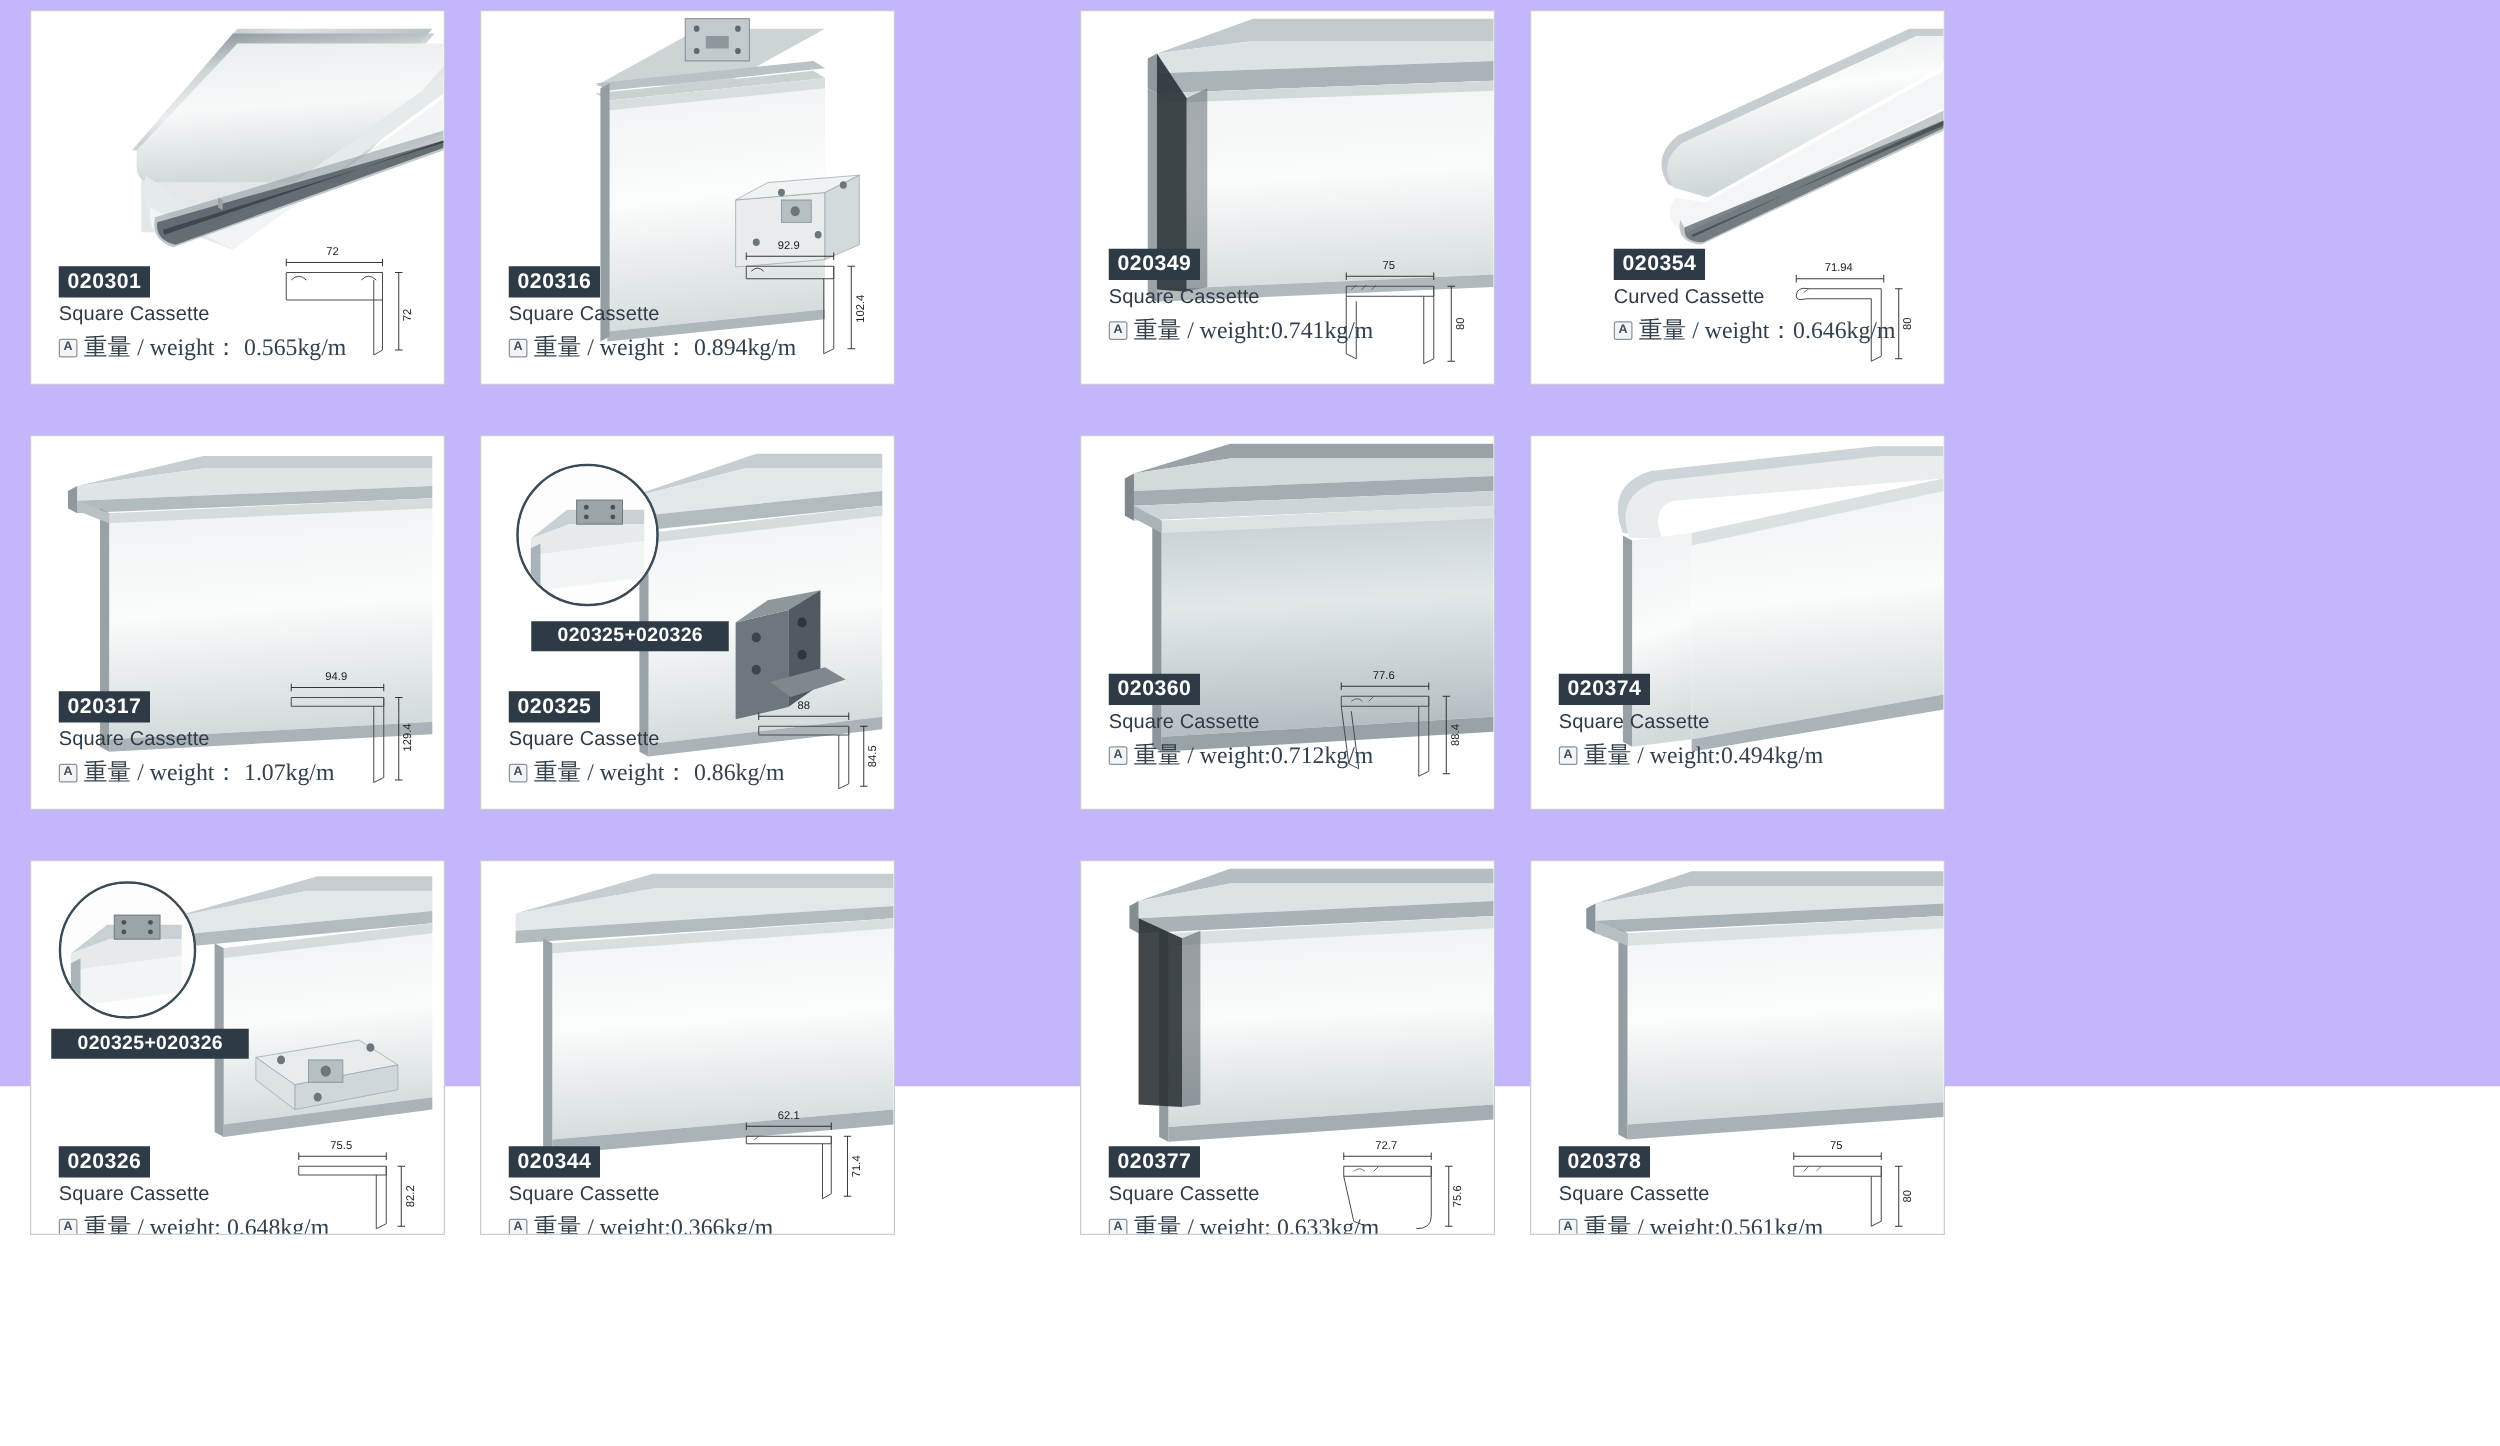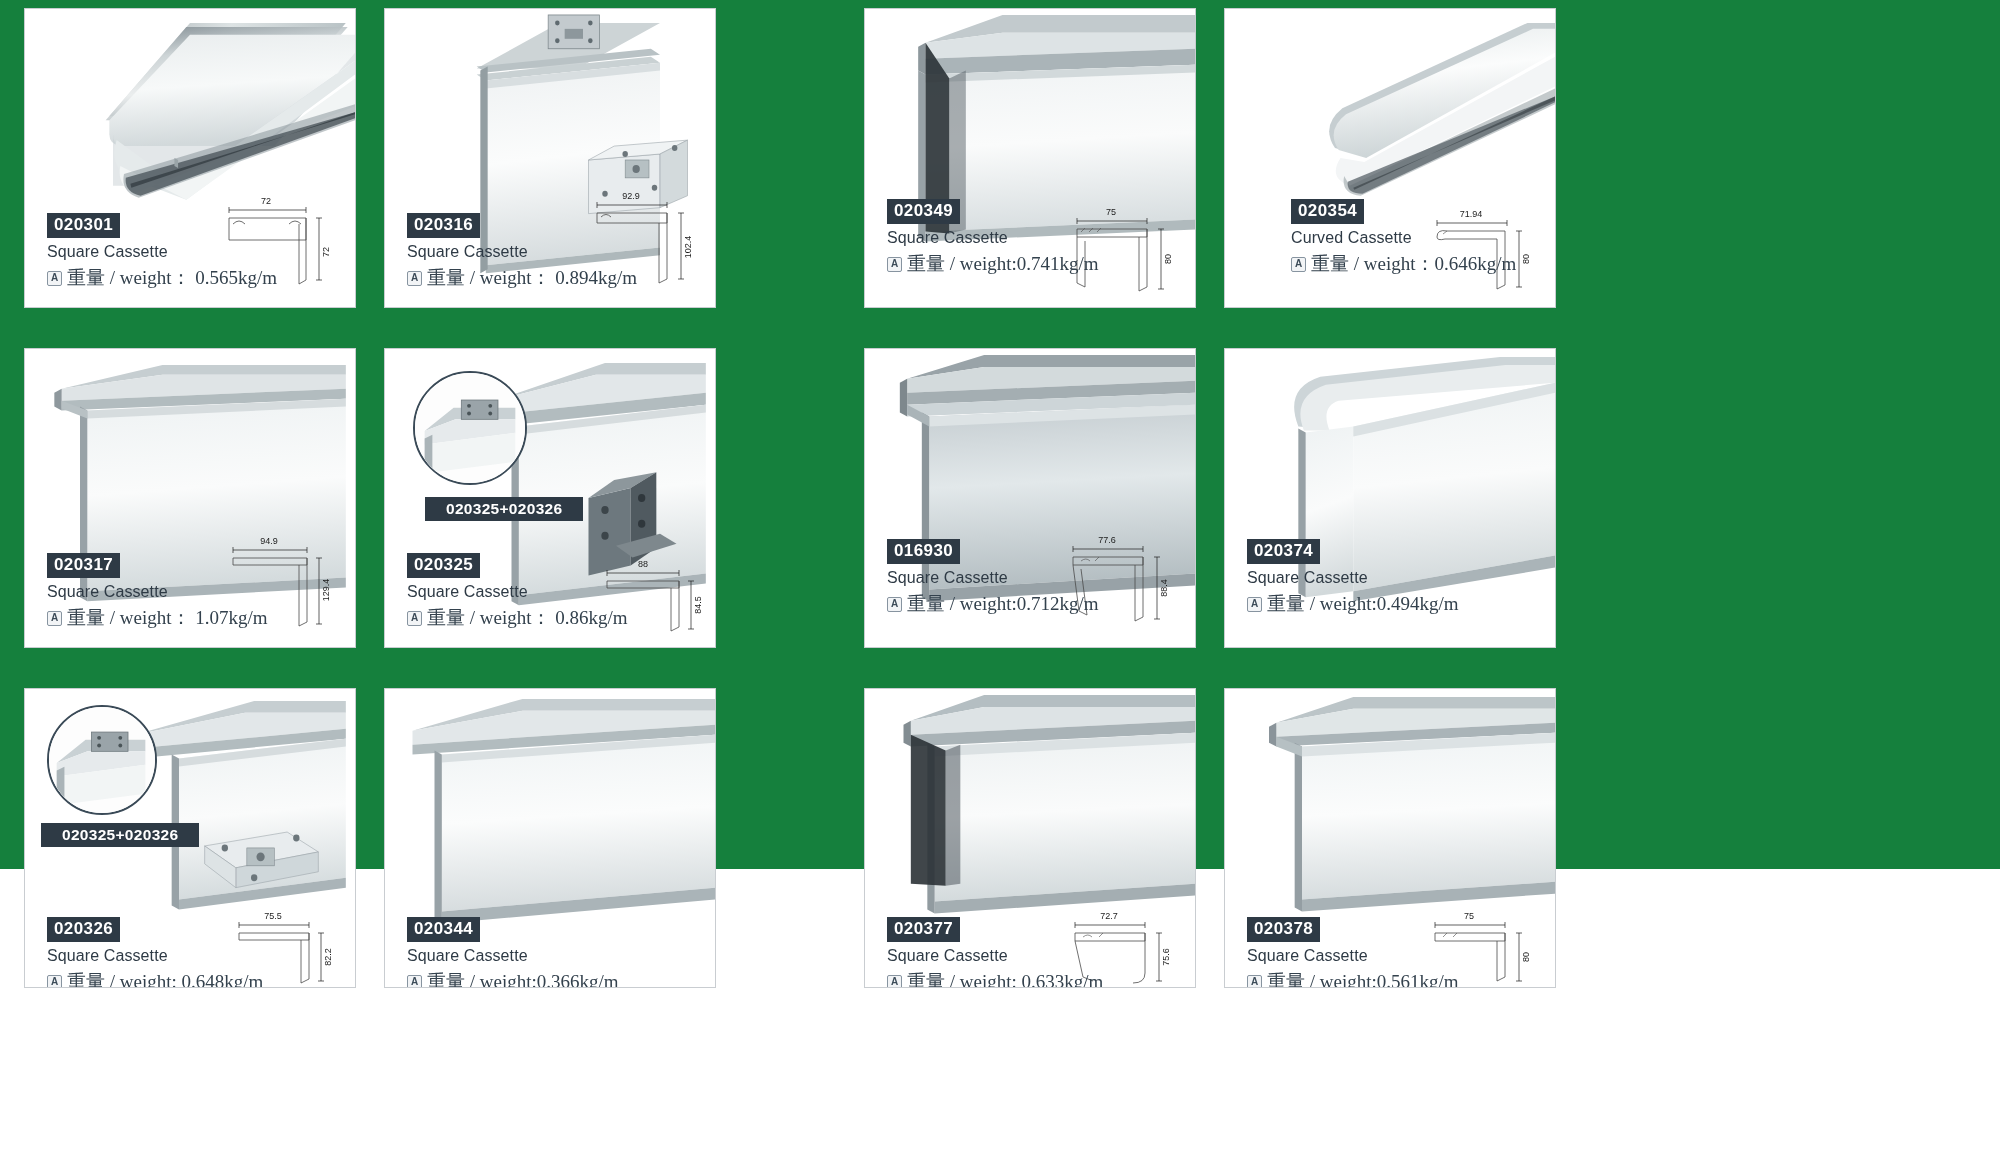--- a/index.html
+++ b/index.html
@@ -2,21 +2,21 @@
 <html><head>
 <meta charset="utf-8">
 <style>
   * { margin:0; padding:0; box-sizing:border-box; }
   html,body {
     width:2000px; height:1157px;
     background:#ffffff;
     font-family:"Liberation Sans", sans-serif;
     overflow:hidden;
   }
-  .page { position:relative; width:2000px; height:869px; background:#15803d; }
+  .page { position:relative; width:2000px; height:869px; background:#c4b5fd; }
 
   
   .grid {
     position:absolute; inset:0;
     display:grid;
     grid-template-columns: 360px 360px 120px 360px 360px;
     grid-template-rows: 300px 40px 300px 40px 300px;
     column-gap:0; row-gap:0;
     padding:8px 10px 0 10px;
   }
@@ -469,21 +469,21 @@
           <path d="M22,24 L22,32 L92,32 L92,24 Z" fill="none" stroke="#4a4a4a" stroke-width=".8"></path>
           <path d="M92,24 L92,84 L84,88 L84,32" fill="none" stroke="#4a4a4a" stroke-width=".8"></path>
           <path d="M30,28 q5,-4 9,0 M44,28 l4,-4" stroke="#4a4a4a" stroke-width=".6" fill="none"></path>
           <path d="M22,32 L28,78 L36,82 L30,36" fill="none" stroke="#4a4a4a" stroke-width=".8"></path>
           <line x1="106" y1="24" x2="106" y2="86" stroke="#1c1c1c" stroke-width=".7"></line>
           <path d="M103,24 l6,0 M103,86 l6,0" stroke="#1c1c1c" stroke-width=".7"></path>
           <text class="dimtxt" x="116" y="55" text-anchor="middle" transform="rotate(-90 116 55)">88.4</text>
         </svg>
       </div>
       <div class="label" style="bottom:30px;">
-        <span class="code">016930</span>
+        <span class="code">020360</span>
         <div class="pname">Square Cassette</div>
         <div class="wrow">
           <span class="abadge">A</span>
           <span class="cn">重量 / weight:0.712kg/m</span>
         </div>
       </div>
     </div>
 
     <div class="card">
       <div class="photo">
@@ -596,20 +596,33 @@
           </defs>
           <path d="M30,42 L150,10 L360,10 L360,22 L150,22 Z" fill="#c6ced1"></path>
           <path d="M30,42 L150,22 L360,22 L360,36 L30,56 Z" fill="#e2e7e9"></path>
           <path d="M30,56 L360,36 L360,46 L30,66 Z" fill="#b2bcbf"></path>
           <path d="M62,66 L360,46 L360,200 L62,224 Z" fill="url(#g10a)"></path>
           <path d="M62,66 L360,46 L360,54 L62,74 Z" fill="#d9dfe1"></path>
           <path d="M62,224 L360,200 L360,212 L62,236 Z" fill="#aab4b8"></path>
           <path d="M54,62 L62,66 L62,236 L54,232 Z" fill="#98a2a7"></path>
         </svg>
       </div>
+      <div class="tech" style="right:14px; bottom:24px;">
+        <svg width="120" height="78">
+          <text class="dimtxt" x="50" y="10" text-anchor="middle">62.1</text>
+          <line x1="16" y1="16" x2="84" y2="16" stroke="#1c1c1c" stroke-width=".7"></line>
+          <path d="M16,13 l0,6 M84,13 l0,6" stroke="#1c1c1c" stroke-width=".7"></path>
+          <path d="M16,24 L16,30 L84,30 L84,24 Z" fill="none" stroke="#4a4a4a" stroke-width=".8"></path>
+          <path d="M84,24 L84,70 L77,74 L77,30" fill="none" stroke="#4a4a4a" stroke-width=".8"></path>
+          <path d="M22,27 l4,-3" stroke="#4a4a4a" stroke-width=".6"></path>
+          <line x1="97" y1="24" x2="97" y2="72" stroke="#1c1c1c" stroke-width=".7"></line>
+          <path d="M94,24 l6,0 M94,72 l6,0" stroke="#1c1c1c" stroke-width=".7"></path>
+          <text class="dimtxt" x="107" y="48" text-anchor="middle" transform="rotate(-90 107 48)">71.4</text>
+        </svg>
+      </div>
       <div class="label" style="bottom:-8px;">
         <span class="code">020344</span>
         <div class="pname">Square Cassette</div>
         <div class="wrow">
           <span class="abadge">A</span>
           <span class="cn">重量 / weight:0.366kg/m</span>
         </div>
       </div>
     </div>
 

